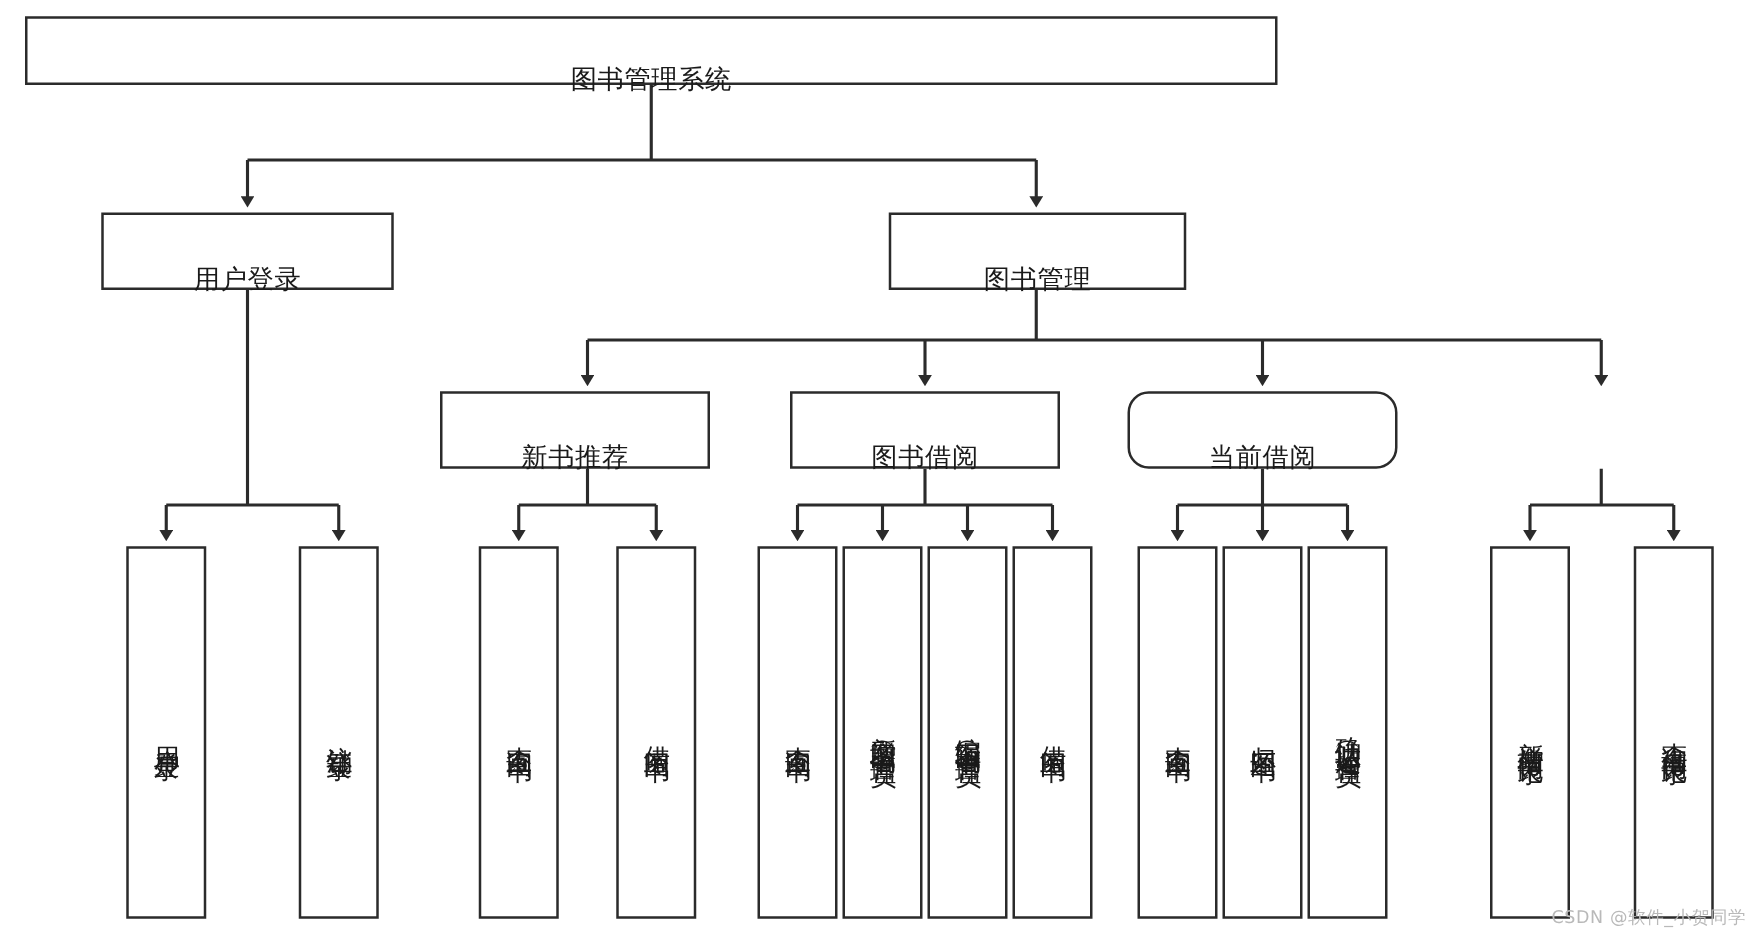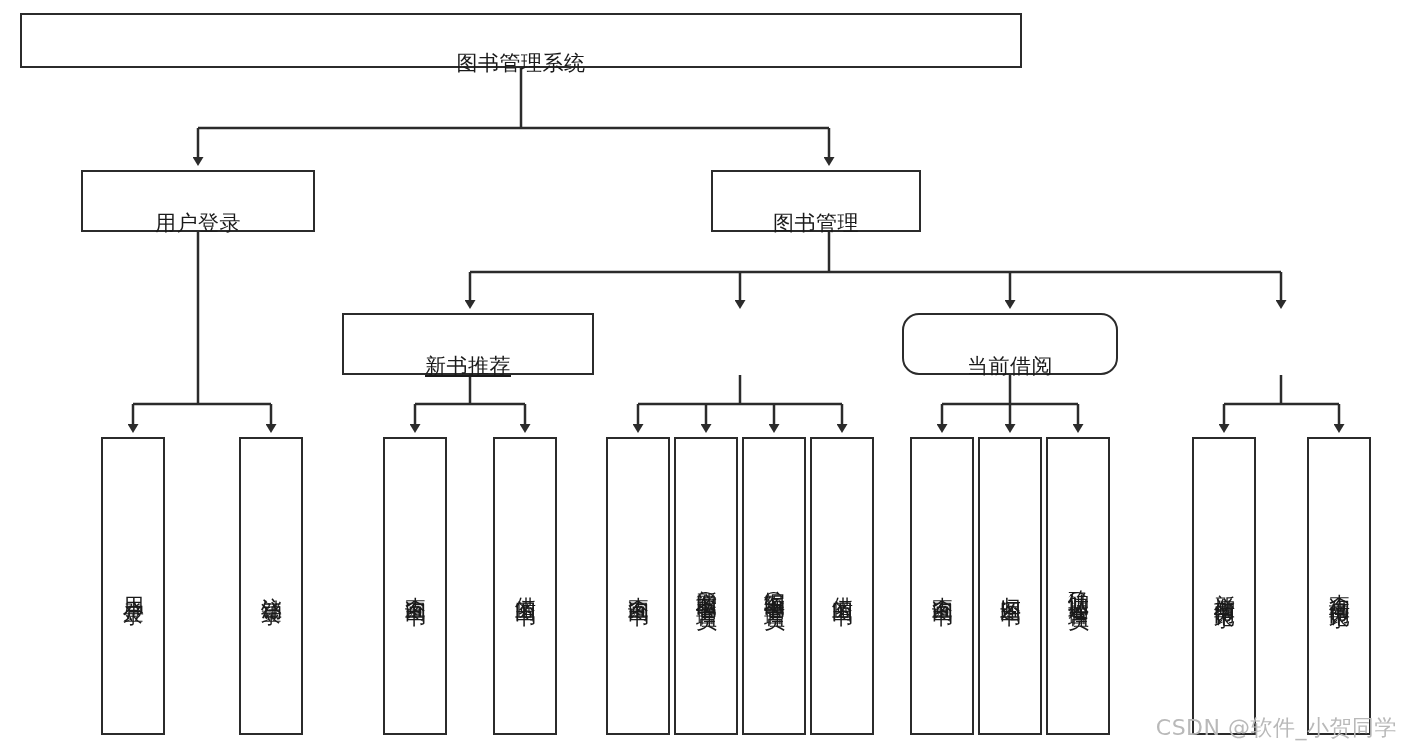--- a/index.html
+++ b/index.html
@@ -53,21 +53,21 @@
   }
   .node.h .htext {
     display: block;
     white-space: nowrap;
     margin-top: 44px;
   }
   #watermark {
     position: absolute;
     right: 8px;
     bottom: 4px;
-    font-size: 22px;
+    font-size: 14px;
     color: #b9b9b9;
     letter-spacing: 0.5px;
     white-space: nowrap;
   }
 </style>
 </head>
 <body>
 
 <div id="canvas">
 
@@ -122,28 +122,31 @@
   </svg>
 
   <div class="node h" style="left:20px; top:13px; width:1002px; height:55px;">
     <span class="htext">图书管理系统</span>
   </div>
 
   <div class="node h" style="left:81px; top:170px; width:234px; height:62px;">
     <span class="htext">用户登录</span>
   </div>
 
-  <div class="node h" style="left:711px; top:170px; width:210px; height:62px;">
+  <div class="node h" style="left:711px; top:170px; width:238px; height:62px;">
     <span class="htext">图书管理</span>
   </div>
 
-  <div class="node h" style="left:342px; top:313px; width:252px; height:62px;text-decoration:underline;">
+  <div class="node h" style="left:352px; top:313px; width:216px; height:62px;">
     <span class="htext">新书推荐</span>
   </div>
 
+  <div class="node h" style="left:632px; top:313px; width:216px; height:62px;">
+    <span class="htext">图书借阅</span>
+  </div>
 
   <div class="node h" style="left:902px; top:313px; width:216px; height:62px;border-radius:17px;">
     <span class="htext">当前借阅</span>
   </div>
 
 
   <div class="node v" style="left:101px; top:437px; width:64px; height:298px;">
     <span class="vtext">用户登录</span>
   </div>
 

